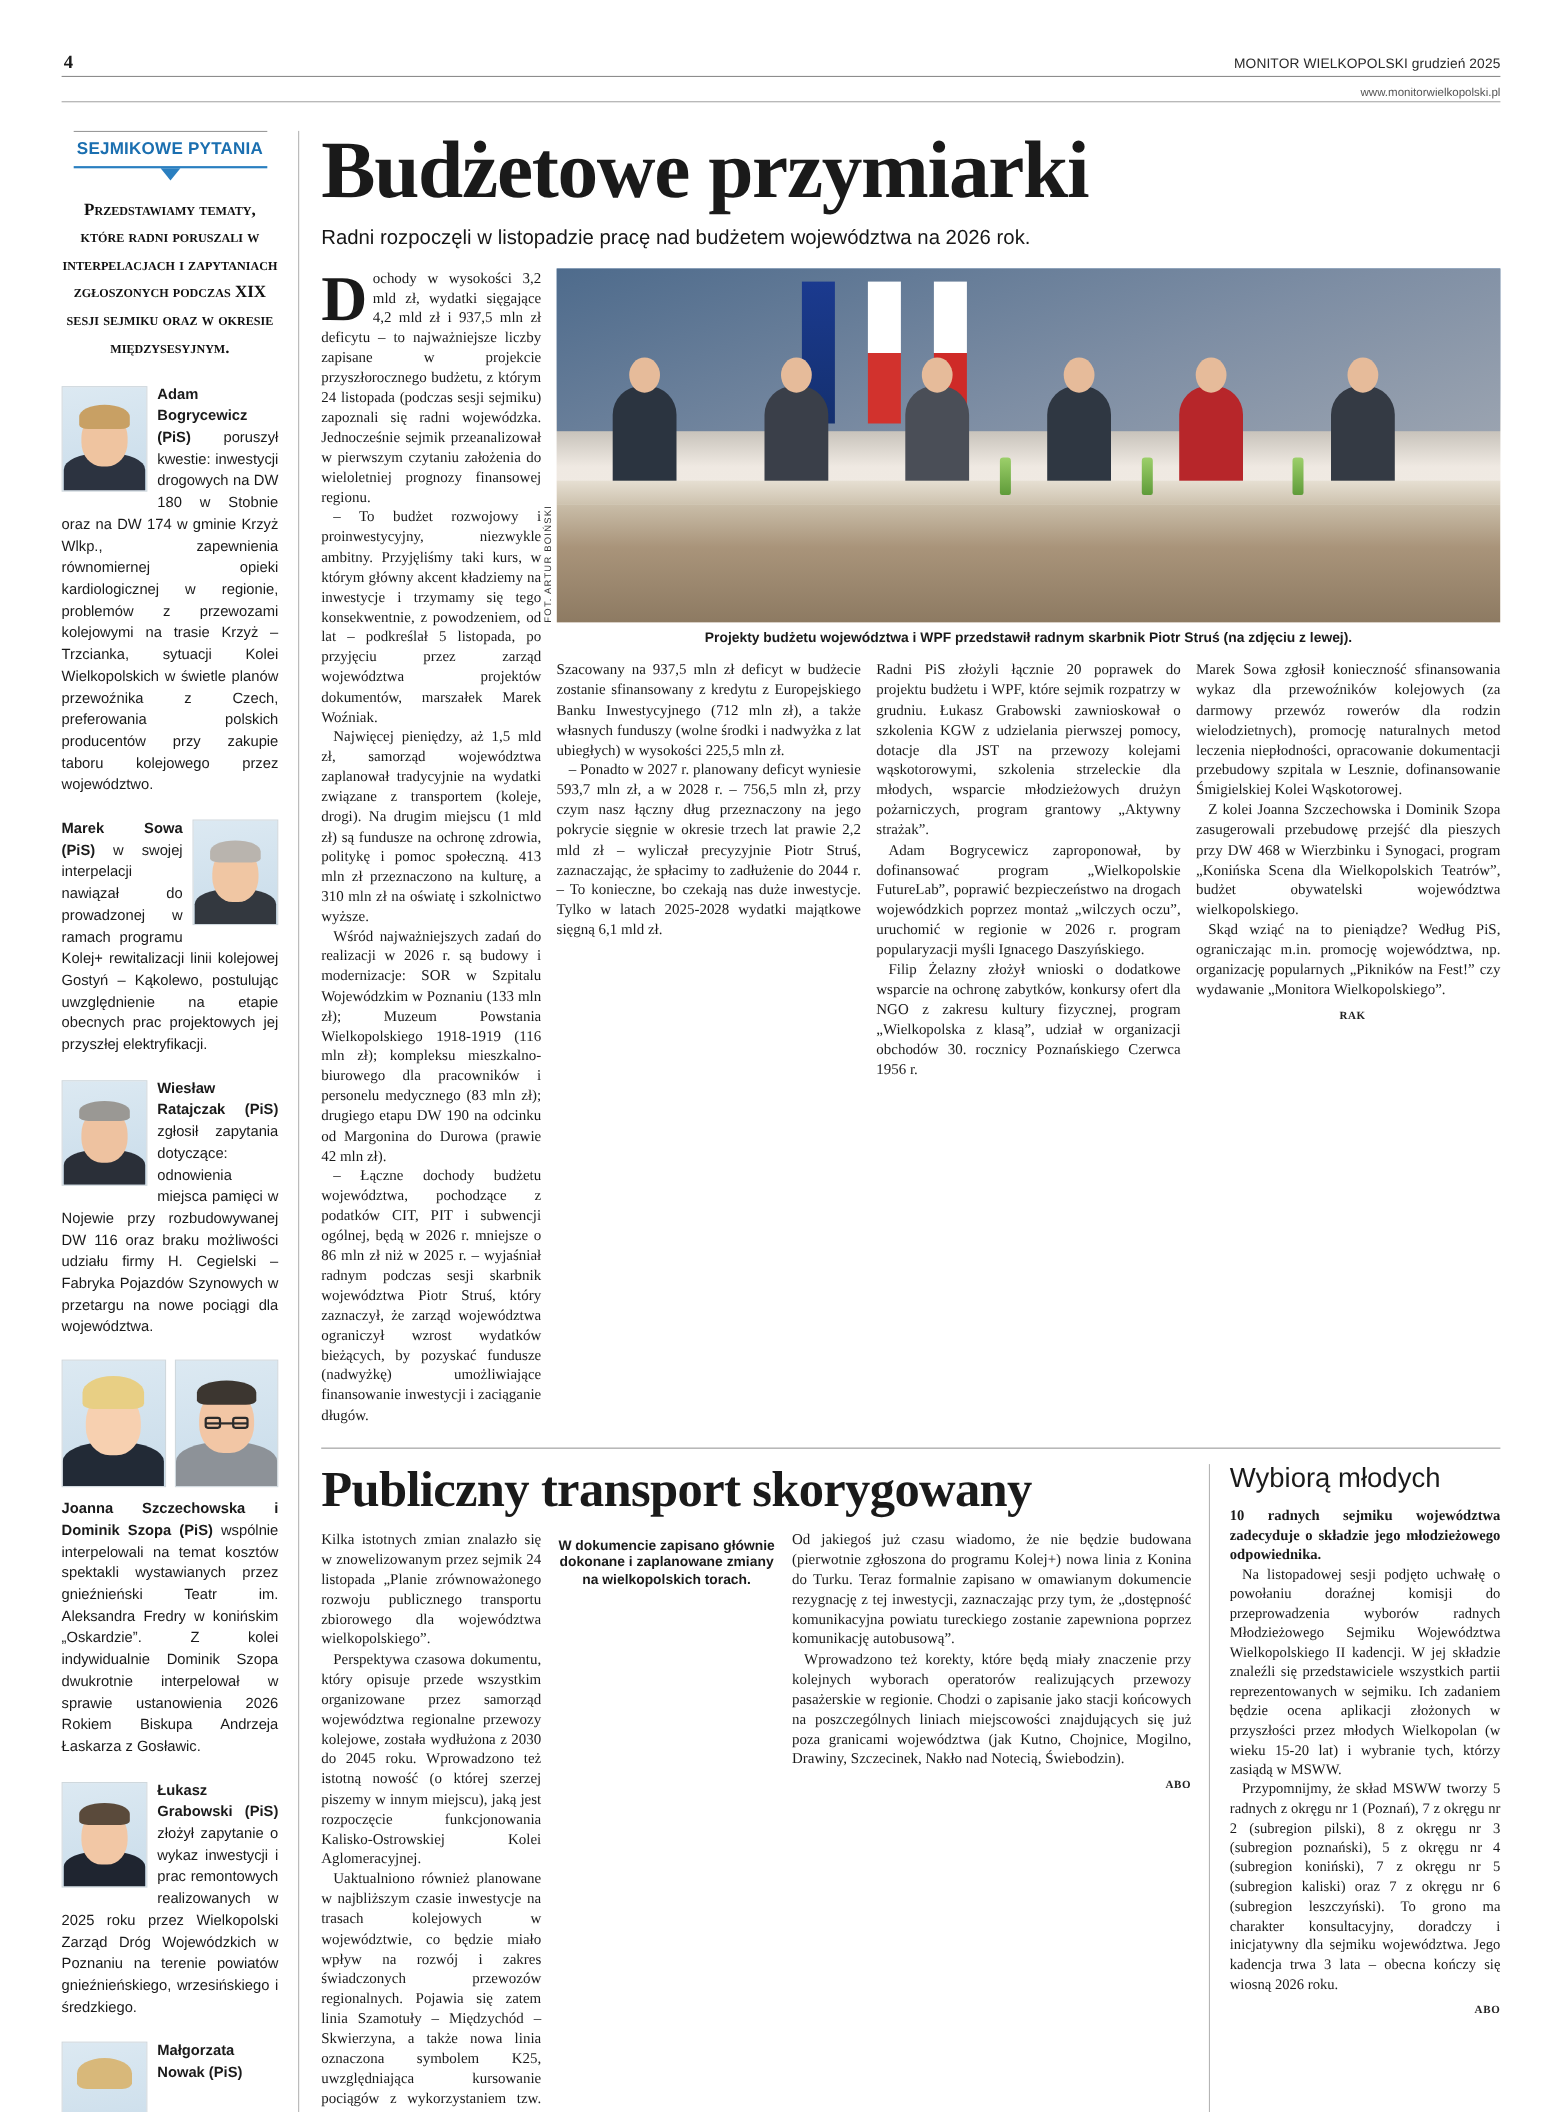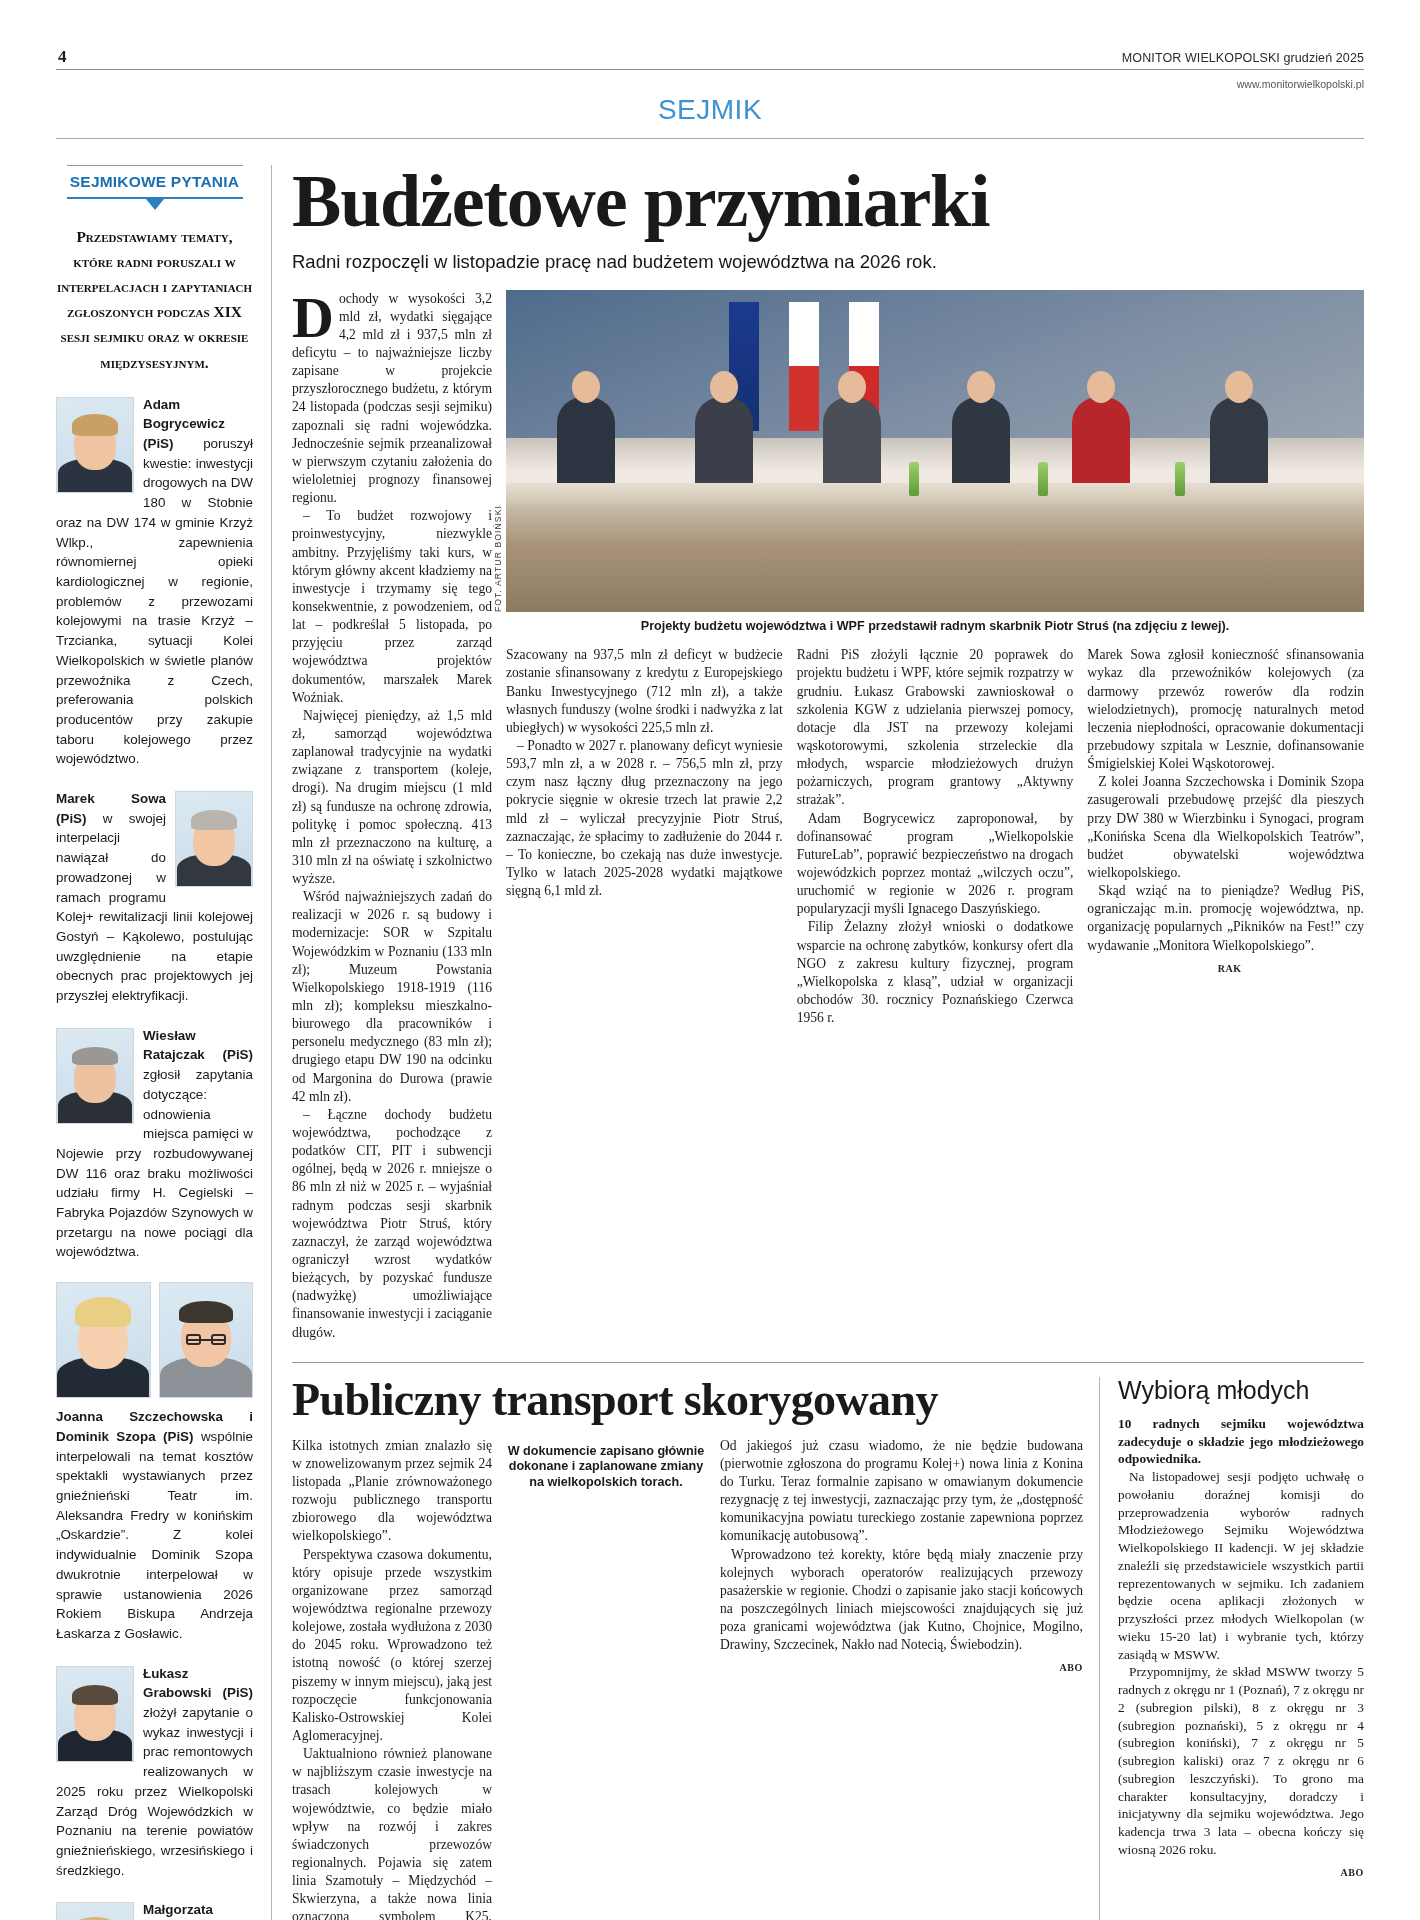--- a/index.html
+++ b/index.html
@@ -303,23 +303,20 @@
     <div class="folio">4</div>
     <div class="masthead-right">
       <div class="masthead-title">MONITOR WIELKOPOLSKI grudzień 2025</div>
     </div>
   </div>
   <div class="rule-thick"></div>
   <div style="text-align:right;padding-top:4px;">
     <span class="masthead-url">www.monitorwielkopolski.pl</span>
   </div>
 
-  <div class="section-band">
-    <div class="section-name">SEJMIK</div>
-  </div>
   <div class="rule-thin"></div>
 
   <div class="body-grid">
 
     <aside class="sidebar">
       <div class="qbox-rule-top"></div>
       <div class="qbox-title">SEJMIKOWE PYTANIA</div>
       <div class="qbox-rule-bot"></div>
       <div class="qbox-arrow"></div>
       <div class="qbox-intro">Przedstawiamy tematy, które radni poruszali w interpelacjach i zapytaniach zgłoszonych podczas XIX sesji sejmiku oraz w okresie międzysesyjnym.</div>
@@ -450,21 +447,21 @@
               <p class="noind">Szacowany na 937,5 mln zł deficyt w budżecie zostanie sfinansowany z kredytu z Europejskiego Banku Inwestycyjnego (712 mln zł), a także własnych funduszy (wolne środki i nadwyżka z lat ubiegłych) w wysokości 225,5 mln zł.</p>
               <p>– Ponadto w 2027 r. planowany deficyt wyniesie 593,7 mln zł, a w 2028 r. – 756,5 mln zł, przy czym nasz łączny dług przeznaczony na jego pokrycie sięgnie w okresie trzech lat prawie 2,2 mld zł – wyliczał precyzyjnie Piotr Struś, zaznaczając, że spłacimy to zadłużenie do 2044 r. – To konieczne, bo czekają nas duże inwestycje. Tylko w latach 2025-2028 wydatki majątkowe sięgną 6,1 mld zł.</p>
             </div>
             <div class="col-text">
               <p class="noind">Radni PiS złożyli łącznie 20 poprawek do projektu budżetu i WPF, które sejmik rozpatrzy w grudniu. Łukasz Grabowski zawnioskował o szkolenia KGW z udzielania pierwszej pomocy, dotacje dla JST na przewozy kolejami wąskotorowymi, szkolenia strzeleckie dla młodych, wsparcie młodzieżowych drużyn pożarniczych, program grantowy „Aktywny strażak”.</p>
               <p>Adam Bogrycewicz zaproponował, by dofinansować program „Wielkopolskie FutureLab”, poprawić bezpieczeństwo na drogach wojewódzkich poprzez montaż „wilczych oczu”, uruchomić w regionie w 2026 r. program popularyzacji myśli Ignacego Daszyńskiego.</p>
               <p>Filip Żelazny złożył wnioski o dodatkowe wsparcie na ochronę zabytków, konkursy ofert dla NGO z zakresu kultury fizycznej, program „Wielkopolska z klasą”, udział w organizacji obchodów 30. rocznicy Poznańskiego Czerwca 1956 r.</p>
             </div>
             <div class="col-text">
               <p class="noind">Marek Sowa zgłosił konieczność sfinansowania wykaz dla przewoźników kolejowych (za darmowy przewóz rowerów dla rodzin wielodzietnych), promocję naturalnych metod leczenia niepłodności, opracowanie dokumentacji przebudowy szpitala w Lesznie, dofinansowanie Śmigielskiej Kolei Wąskotorowej.</p>
-              <p>Z kolei Joanna Szczechowska i Dominik Szopa zasugerowali przebudowę przejść dla pieszych przy DW 380 w Wierzbinku i Synogaci, program „Konińska Scena dla Wielkopolskich Teatrów”, budżet obywatelski województwa wielkopolskiego.</p>
+              <p>Z kolei Joanna Szczechowska i Dominik Szopa zasugerowali przebudowę przejść dla pieszych przy DW 468 w Wierzbinku i Synogaci, program „Konińska Scena dla Wielkopolskich Teatrów”, budżet obywatelski województwa wielkopolskiego.</p>
               <p>Skąd wziąć na to pieniądze? Według PiS, ograniczając m.in. promocję województwa, np. organizację popularnych „Pikników na Fest!” czy wydawanie „Monitora Wielkopolskiego”.</p>
               <p class="noind" style="text-align:center;margin-top:4px;">
                 <span class="byline-abo" style="float:none;">RAK</span>
               </p>
             </div>
           </div>
         </div>
       </div>
 
       <div class="sec2">

